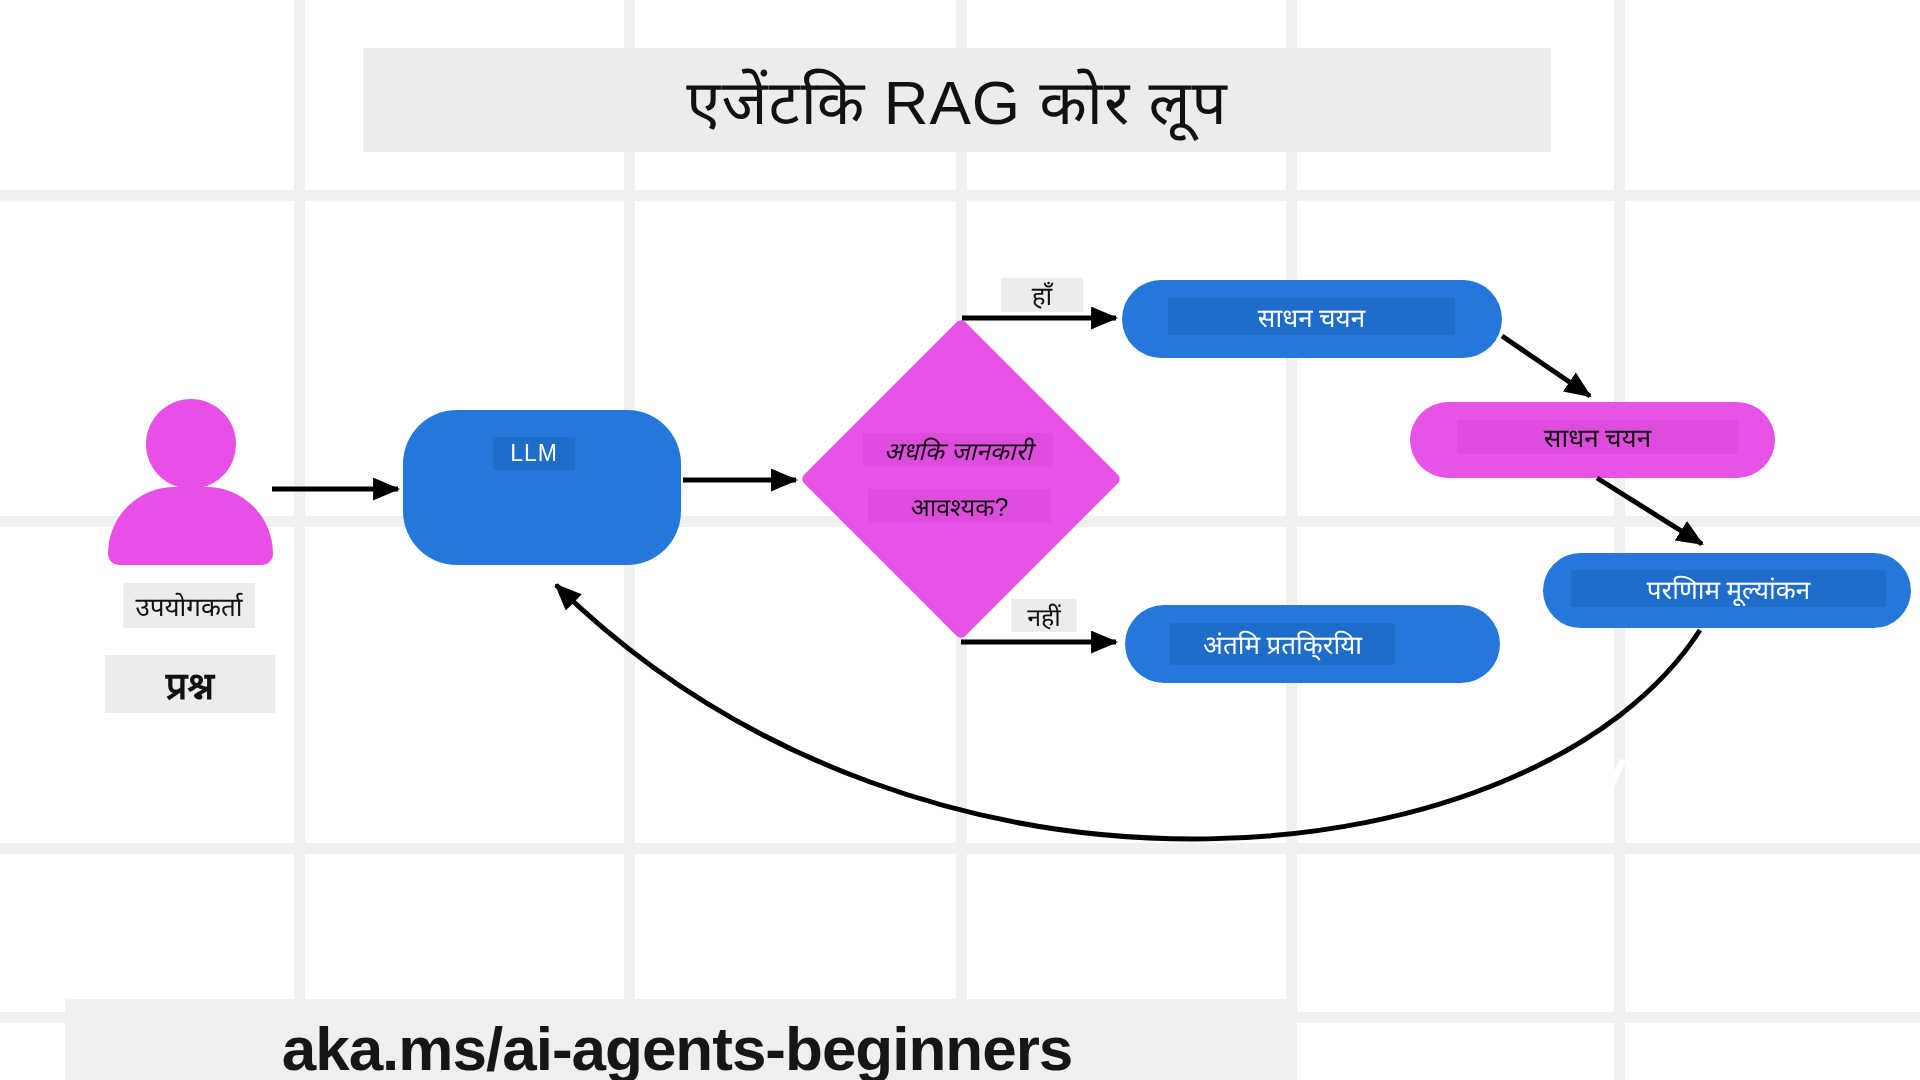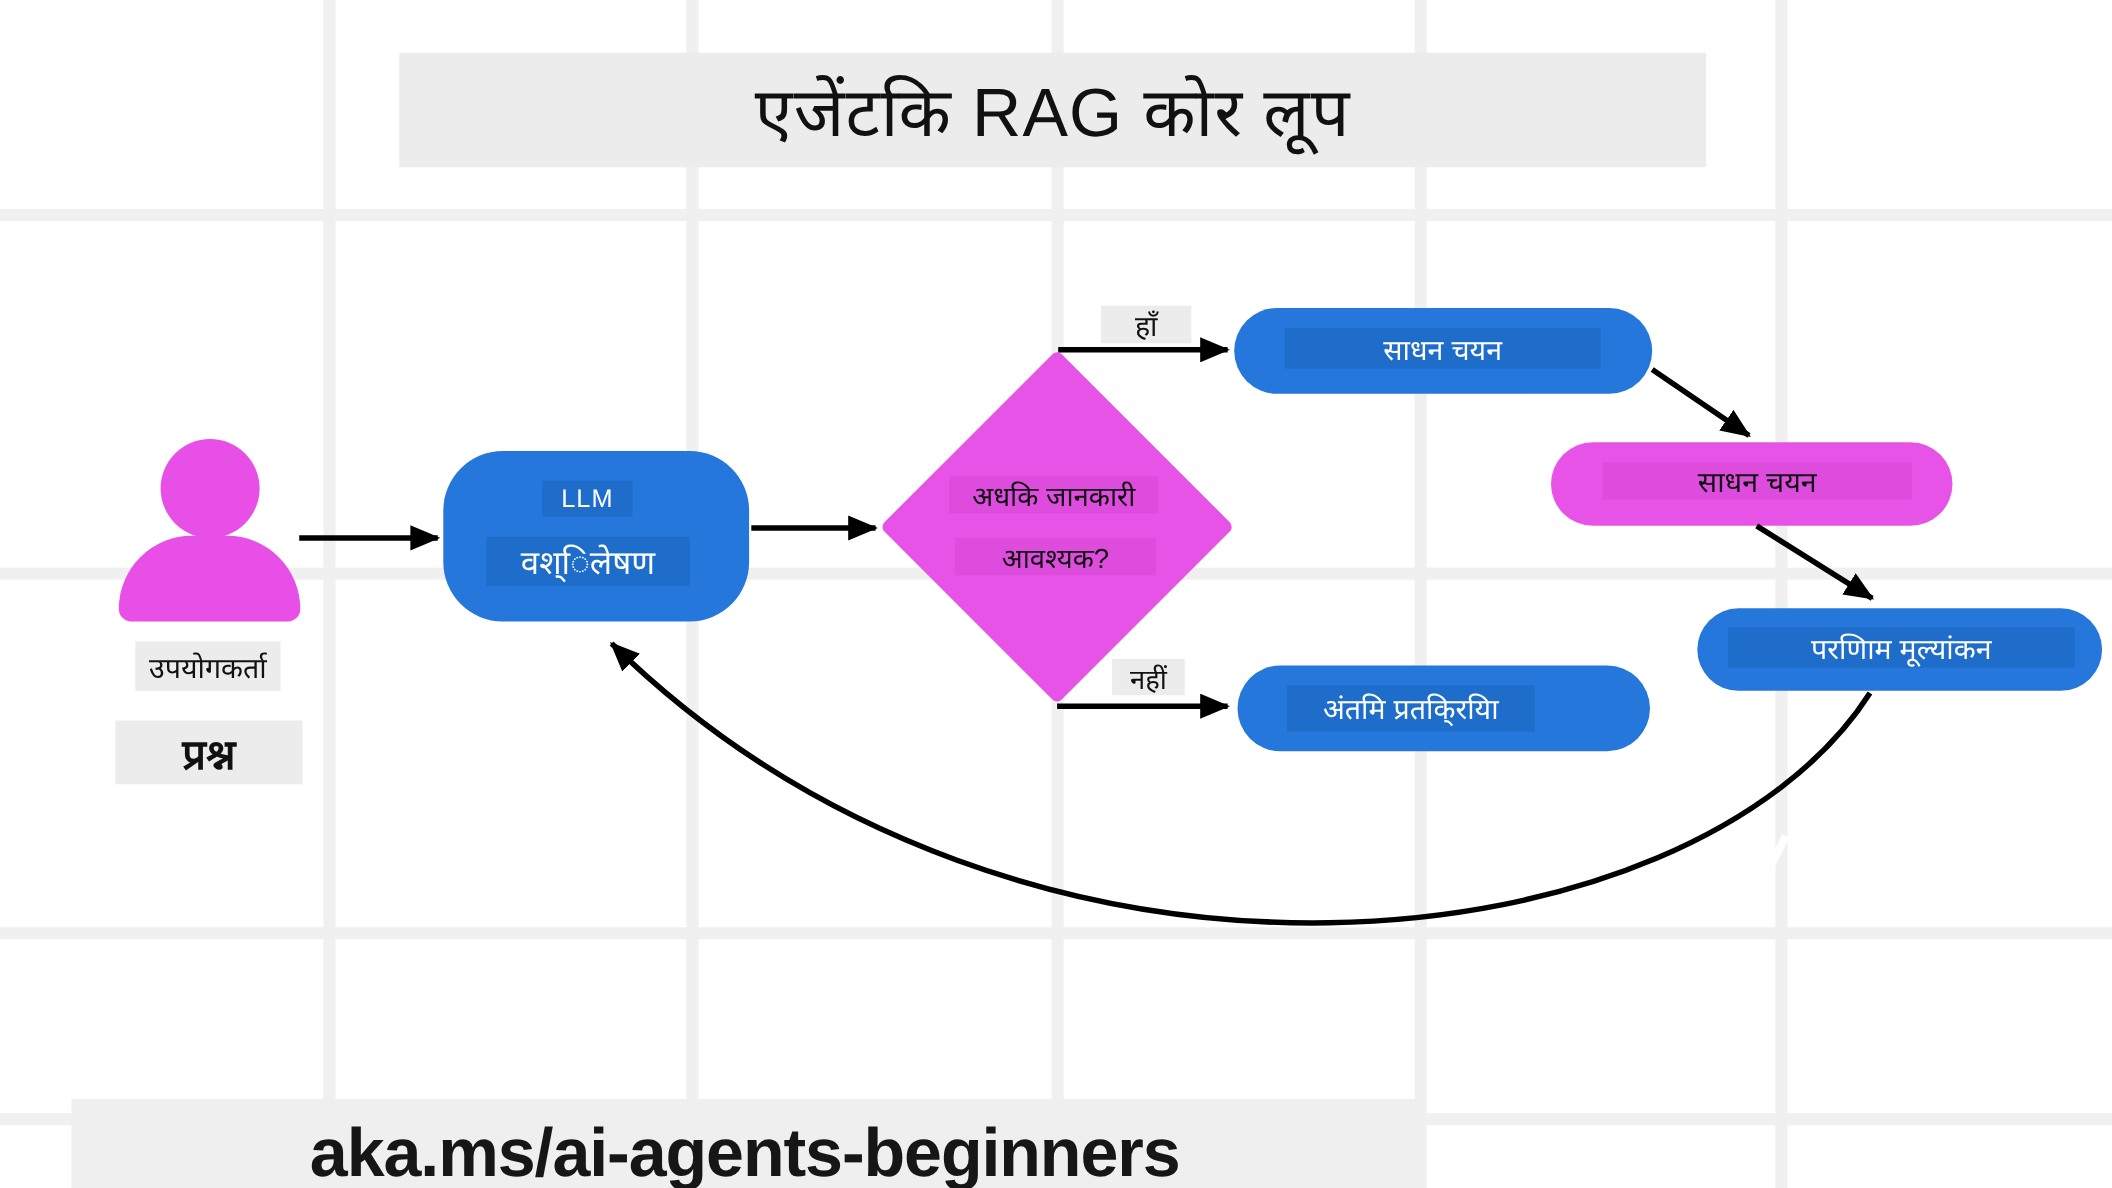--- a/index.html
+++ b/index.html
@@ -24,28 +24,28 @@
   
   .llm-box{position:absolute;left:403px;top:410px;width:278px;height:155px;border-radius:54px;background:#2577db;}
   .llm-tag{position:absolute;left:493px;top:437px;width:82px;height:33px;background:#1e6dcb;color:#fff;
            display:flex;align-items:center;justify-content:center;font-size:23px;letter-spacing:1px;}
   .llm-label{position:absolute;left:442px;top:488px;width:185px;height:45px;background:#1e6dcb;color:#fff;
            display:flex;align-items:center;justify-content:center;font-size:30px;}
 
   
   .diamond{position:absolute;left:847px;top:365px;width:228px;height:228px;background:#e653e6;transform:rotate(45deg);border-radius:6px;}
   .diamond-line{position:absolute;background:#dd4cdd;color:#101010;display:flex;align-items:center;justify-content:center;font-size:25px;}
-  .diamond-line1{left:863px;top:433px;width:190px;height:34px;}
+  .diamond-line1{left:863px;top:433px;width:190px;height:34px;font-style:italic;}
   .diamond-line2{left:868px;top:489px;width:183px;height:34px;}
 
   
   .pill{position:absolute;border-radius:40px;}
   .pill-blue{background:#2577db;}
   .pill-magenta{background:#e653e6;}
-  .pill-inner{position:absolute;display:flex;align-items:center;justify-content:center;font-size:26px;}
+  .pill-inner{position:absolute;display:flex;align-items:center;justify-content:center;font-size:26px;font-family:Liberation Serif, serif;}
   .inner-blue{background:#1e6dcb;color:#ffffff;}
   .inner-magenta{background:#dd4cdd;color:#101010;}
 
   .pill-tool{left:1122px;top:280px;width:380px;height:78px;}
   .pill-tool-inner{left:1168px;top:298px;width:287px;height:37px;}
   .pill-tool2{left:1410px;top:402px;width:365px;height:76px;}
   .pill-tool2-inner{left:1457px;top:420px;width:281px;height:34px;}
   .pill-result{left:1543px;top:553px;width:368px;height:75px;}
   .pill-result-inner{left:1571px;top:570px;width:315px;height:37px;}
   .pill-final{left:1125px;top:605px;width:375px;height:78px;}
@@ -77,21 +77,20 @@
 
   <div class="band title-band">एजेंटकि RAG कोर लूप</div>
 
   <div class="person-head"></div>
   <div class="person-body"></div>
   <div class="band user-label">उपयोगकर्ता</div>
   <div class="band question-label">प्रश्न</div>
 
   <div class="llm-box"></div>
   <div class="llm-tag">LLM</div>
-  <div class="llm-label">वश्िलेषण</div>
 
   <div class="diamond"></div>
   <div class="diamond-line diamond-line1">अधकि जानकारी</div>
   <div class="diamond-line diamond-line2">आवश्यक?</div>
 
   <div class="edge-label yes-label">हाँ</div>
   <div class="edge-label no-label">नहीं</div>
 
   <div class="pill pill-blue pill-tool"></div>
   <div class="pill-inner inner-blue pill-tool-inner">साधन चयन</div>

